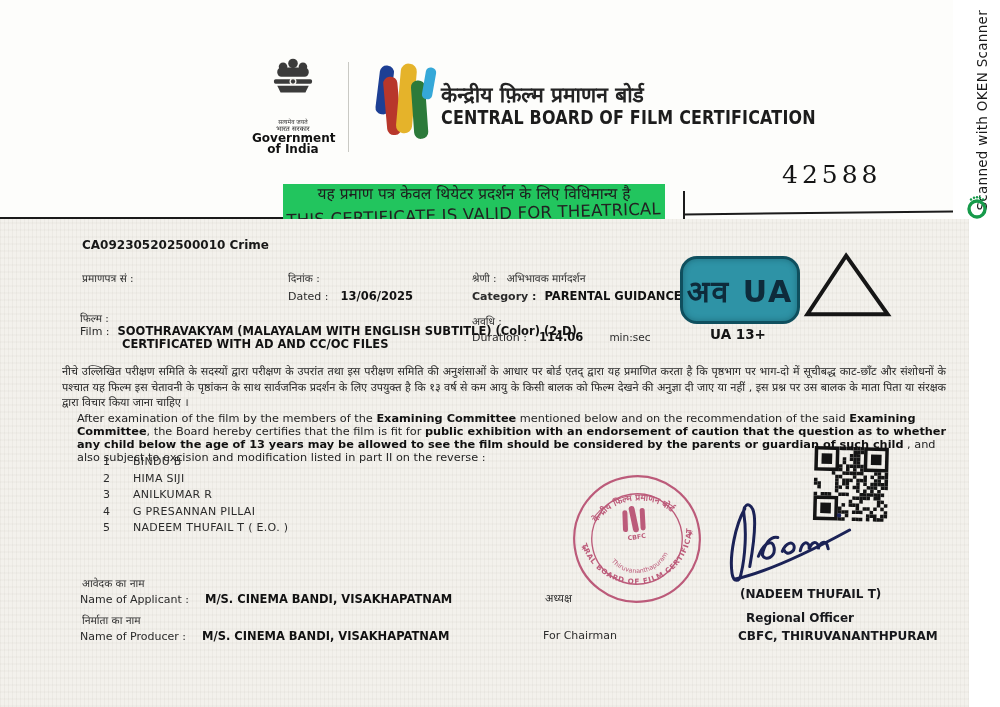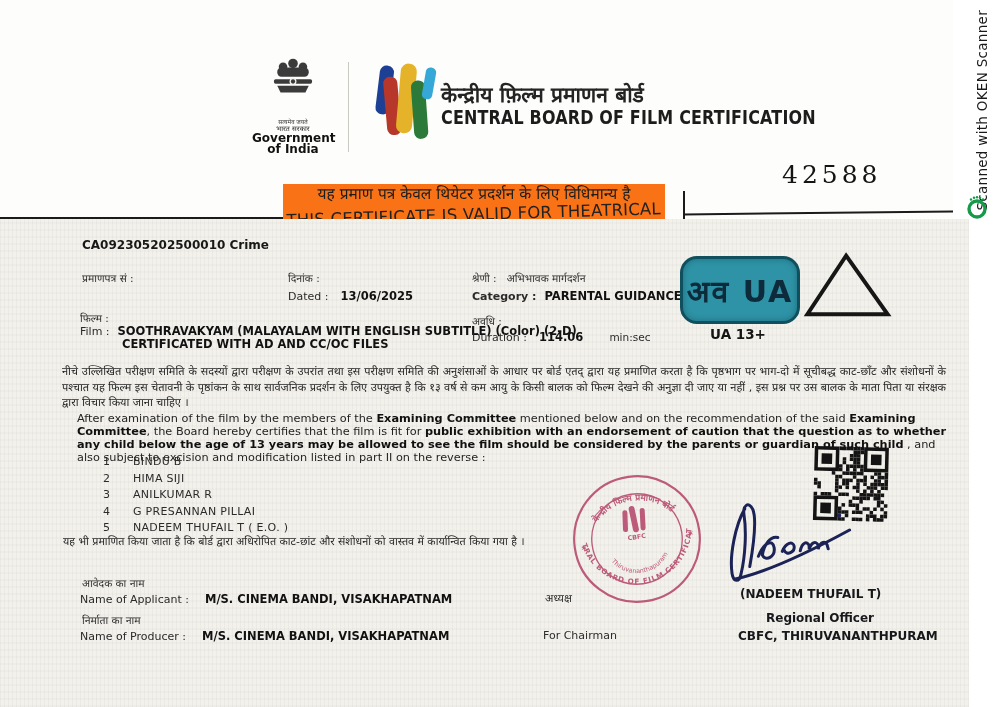--- a/index.html
+++ b/index.html
@@ -23,21 +23,21 @@
           transform:scaleX(.84);transform-origin:left center;white-space:nowrap;letter-spacing:.2px;}
   .serial{position:absolute;left:782px;top:160px;font-family:"DejaVu Serif","Liberation Serif",serif;
           font-size:25px;letter-spacing:4px;color:#141414;}
   
   .rule{position:absolute;height:2.4px;background:#1b1b1b;}
   .rule-left{left:0;top:217px;width:285px;}
   .rule-right{left:684px;top:212px;width:269px;transform:rotate(-.6deg);}
   .tick{position:absolute;width:2.4px;background:#1b1b1b;}
   .tick-left{left:284px;top:197px;height:28px;}
   .tick-right{left:683px;top:191px;height:29px;}
-  .band{position:absolute;left:283px;top:184px;width:382px;height:64px;background:#f97316;text-align:center;}
+  .band{position:absolute;left:283px;top:184px;width:382px;height:64px;background:#22c55e;text-align:center;}
   .band-hi{font-size:15.5px;color:#1d1d1d;line-height:20px;}
   .band-en{font-size:16.5px;color:#222;line-height:21px;transform:rotate(-1.8deg);letter-spacing:.2px;}
   .band-part{font-size:13px;color:#222;line-height:21px;}
   
   .body-area{position:absolute;left:0;top:219px;width:953px;height:488px;background:#f3f1ec;
      background-image:repeating-linear-gradient(90deg,rgba(120,112,96,.055) 0 1px,transparent 1px 4px),
                       repeating-linear-gradient(0deg,rgba(120,112,96,.035) 0 2px,transparent 2px 7px);padding-left:16px;}
   .abs{position:absolute;}
   .lab{font-size:10.5px;color:#2e2e2e;}
   .lab-en{font-size:11px;color:#2a2a2a;}
@@ -69,21 +69,21 @@
   .member-name{letter-spacing:.3px;}
   
   .attest-hi{left:63px;top:314px;font-size:10.8px;color:#262626;}
   .attest-en{left:78px;top:330px;font-size:11.3px;color:#232323;}
   .appl-hi{left:82px;top:357px;}  .appl-en{left:80px;top:373px;justify-content:center;}
   .prod-hi{left:82px;top:394px;}  .prod-en{left:80px;top:410px;}
   .party-val{margin-left:16px;}
   .chair-hi{left:545px;top:371px;font-size:11px;color:#2c2c2c;}
   .chair-en{left:543px;top:410px;font-size:11px;color:#2c2c2c;}
   .sig-name{left:740px;top:368px;font-size:12px;font-weight:bold;color:#17181c;}
-  .sig-title{left:766px;top:392px;font-size:12px;font-weight:bold;color:#17181c;}
+  .sig-title{left:746px;top:392px;font-size:12px;font-weight:bold;color:#17181c;}
   .sig-office{left:738px;top:410px;font-size:12px;font-weight:bold;color:#17181c;}
   
   .stamp{left:570px;top:253px;width:134px;height:134px;transform:rotate(-8deg);opacity:.88;}
   .qr{left:812px;top:224px;width:78px;height:82px;transform:rotate(1.5deg);}
   .signature{left:716px;top:272px;width:156px;height:104px;transform:rotate(-2deg);}
 </style>
 </head>
 <body>
 
 <div class="screen">
@@ -395,21 +395,20 @@
       <g fill="none" stroke="#1b2256" stroke-width="3" stroke-linecap="round">
         <path d="M30,16 C20,32 13,62 15,80 C16,89 22,90 24,81 C29,63 31,38 29,22 C28,13 34,8 38,17 C42,28 37,55 33,74"></path>
         <path d="M42,64 C48,50 57,47 58,56 C59,65 49,70 46,63 C48,52 55,44 62,46"></path>
         <path d="M66,60 C70,51 77,50 78,55 C79,61 70,65 68,59"></path>
         <path d="M84,60 C86,52 91,50 93,55 L93,59 C95,52 100,50 102,55 L102,59 C104,52 109,50 111,55 L112,59"></path>
         <path d="M18,86 C52,80 96,60 134,41"></path>
         <circle cx="124" cy="26" r="2.2" fill="#1b2256" stroke="none"></circle>
       </g>
     </svg>
 
-    <div class="abs attest-hi">यह भी प्रमाणित किया जाता है कि बोर्ड द्वारा अधिरोपित काट-छांट और संशोधनों को वास्तव में कार्यान्वित किया गया है ।</div>
 
     <div class="abs appl-hi lab">आवेदक का नाम</div>
     <div class="abs appl-en row">
       <span class="lab-en">Name of Applicant :</span>
       <span class="val party-val">M/S. CINEMA BANDI, VISAKHAPATNAM</span>
     </div>
     <div class="abs prod-hi lab">निर्माता का नाम</div>
     <div class="abs prod-en row">
       <span class="lab-en">Name of Producer :</span>
       <span class="val party-val">M/S. CINEMA BANDI, VISAKHAPATNAM</span>

